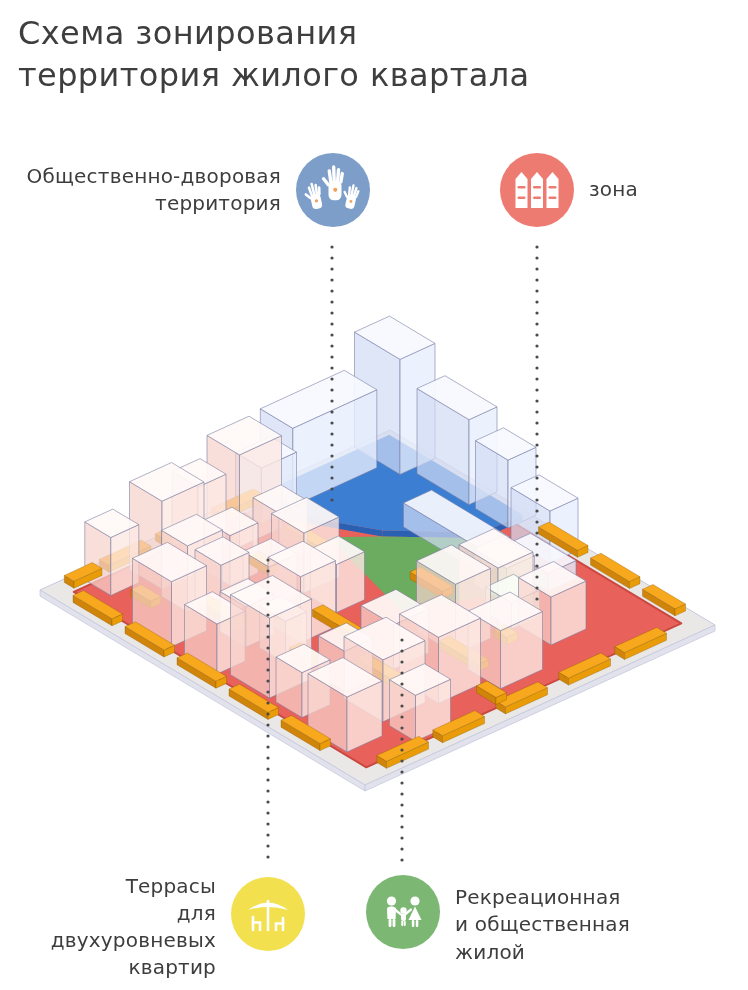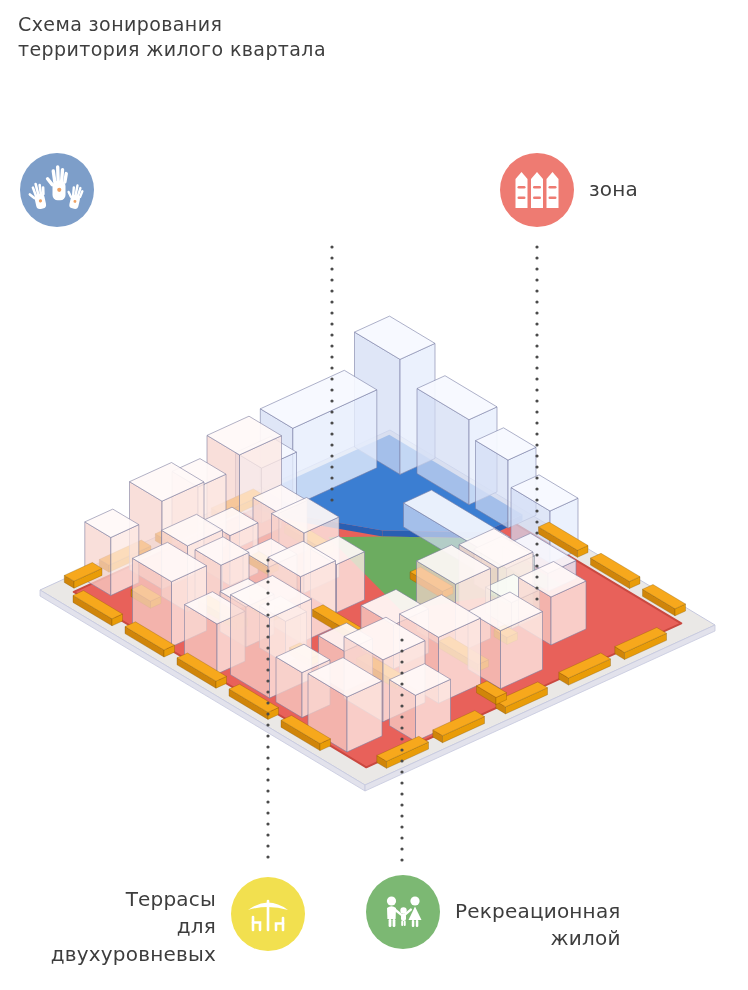--- a/index.html
+++ b/index.html
@@ -1,34 +1,34 @@
 <!DOCTYPE html>
 <html><head>
 <meta charset="utf-8">
 <style>
   html,body{margin:0;padding:0;background:#ffffff;}
   body{width:748px;height:990px;position:relative;overflow:hidden;
        font-family:"DejaVu Sans",sans-serif;}
   .page{position:absolute;inset:0;width:748px;height:990px;}
   #scene{position:absolute;left:0;top:0;z-index:1;}
   .title{position:absolute;left:18px;top:12px;z-index:3;
-         font-size:19px;line-height:1.32;letter-spacing:.4px;color:#3e3e3e;}
+         font-size:32px;line-height:1.32;letter-spacing:.4px;color:#3e3e3e;}
   .title span{display:block;}
   .legend{position:absolute;display:flex;align-items:center;gap:15px;z-index:3;}
   .legend-text{font-size:20px;line-height:1.36;color:#3d3d3d;letter-spacing:.2px;}
   .legend-text span{display:block;}
   .ta-r{text-align:right;}
   .ta-l{text-align:left;}
   .lg-top-left{left:20px;top:152px;width:350px;height:76px;}
   .lg-top-left .legend-text{width:261px;}
   .lg-top-right{left:500px;top:152px;height:76px;}
   .lg-bottom-left{left:18px;top:876px;width:325px;height:76px;}
   .lg-bottom-left .legend-text{width:198px;margin-top:26px;}
   .lg-bottom-right{left:366px;top:874px;height:76px;}
-  .lg-bottom-right .legend-text{margin-top:26px;text-align:right;}
+  .lg-bottom-right .legend-text{margin-top:26px;}
   .icon-wrap{width:74px;height:74px;flex:0 0 74px;}
 </style>
 </head>
 <body>
 
 <div class="page">
 
   <svg id="scene" width="748" height="990" viewBox="0 0 748 990">
       <polygon points="390.0,430.0 715.0,625.0 365.0,785.0 40.0,590.0" fill="#EAE8E6" stroke="#C6C9DE" stroke-width="1" stroke-linejoin="round"></polygon>
       <polygon points="40.0,590.0 365.0,785.0 365.0,791.0 40.0,596.0" fill="#E2E2EC" stroke="#C6C9DE" stroke-width="0.8" stroke-linejoin="round"></polygon>
@@ -246,20 +246,24 @@
       <line x1="268" x2="268" y1="560" y2="866" stroke="#4A4A4A" stroke-width="3.2" stroke-linecap="round" stroke-dasharray="0 11"></line>
       <line x1="402" x2="402" y1="640" y2="866" stroke="#4A4A4A" stroke-width="3.2" stroke-linecap="round" stroke-dasharray="0 11"></line>
     </svg>
 
   <div class="title">
     <span>Схема зонирования</span>
     <span>территория жилого квартала</span>
   </div>
 
   <div class="legend lg-top-left">
+    <div class="legend-text ta-r">
+      <span>Общественно-дворовая</span>
+      <span>территория</span>
+    </div>
     <div class="icon-wrap">
       <svg width="74" height="74" viewBox="-37 -37 74 74">
         <circle r="37" fill="#7D9EC9"></circle>
         <defs>
           <g id="hand">
             <rect x="-5" y="-1" width="10" height="15" rx="4" fill="#fff" stroke="none"></rect>
             <g stroke="#fff" stroke-width="2.6" stroke-linecap="round" fill="none">
               <path d="M -3.2 0 L -4.4 -8.5"></path>
               <path d="M -0.6 0 L -1 -11.5"></path>
               <path d="M 2 0 L 2.7 -9.5"></path>
@@ -297,20 +301,21 @@
     </div>
     <div class="legend-text ta-l">
       <span>зона</span>
     </div>
   </div>
 
   <div class="legend lg-bottom-left">
     <div class="legend-text ta-r">
       <span>Террасы</span>
       <span>для двухуровневых</span>
+      <span>квартир</span>
     </div>
     <div class="icon-wrap">
       <svg width="74" height="74" viewBox="-37 -37 74 74">
         <circle r="37" fill="#F2E04F"></circle>
         <path d="M -20 -4 Q 0 -19 20 -4 Q 0 -10 -20 -4 Z" fill="#fff" stroke="none"></path>
         <g stroke="#fff" stroke-width="2.6" stroke-linecap="round" fill="none">
           <path d="M 0 -13 L 0 16"></path>
           <path d="M -15 3 L -15 16"></path>
           <path d="M -15 8.5 L -8 8.5 L -8 16"></path>
           <path d="M 15 4 L 15 16"></path>
@@ -339,17 +344,18 @@
           <rect x="12.8" y="8" width="2.5" height="7" rx="1.1"></rect>
         </g>
         <g stroke="#fff" stroke-width="2.4" stroke-linecap="round" fill="none">
           <path d="M -7.6 -2 L -1.8 2.6"></path>
           <path d="M 7.8 -2.4 L 2 2.6"></path>
         </g>
       </svg>
     </div>
     <div class="legend-text ta-l">
       <span>Рекреационная</span>
+      <span>и общественная</span>
       <span>жилой</span>
     </div>
   </div>
 
 </div>
 
 </body></html>

